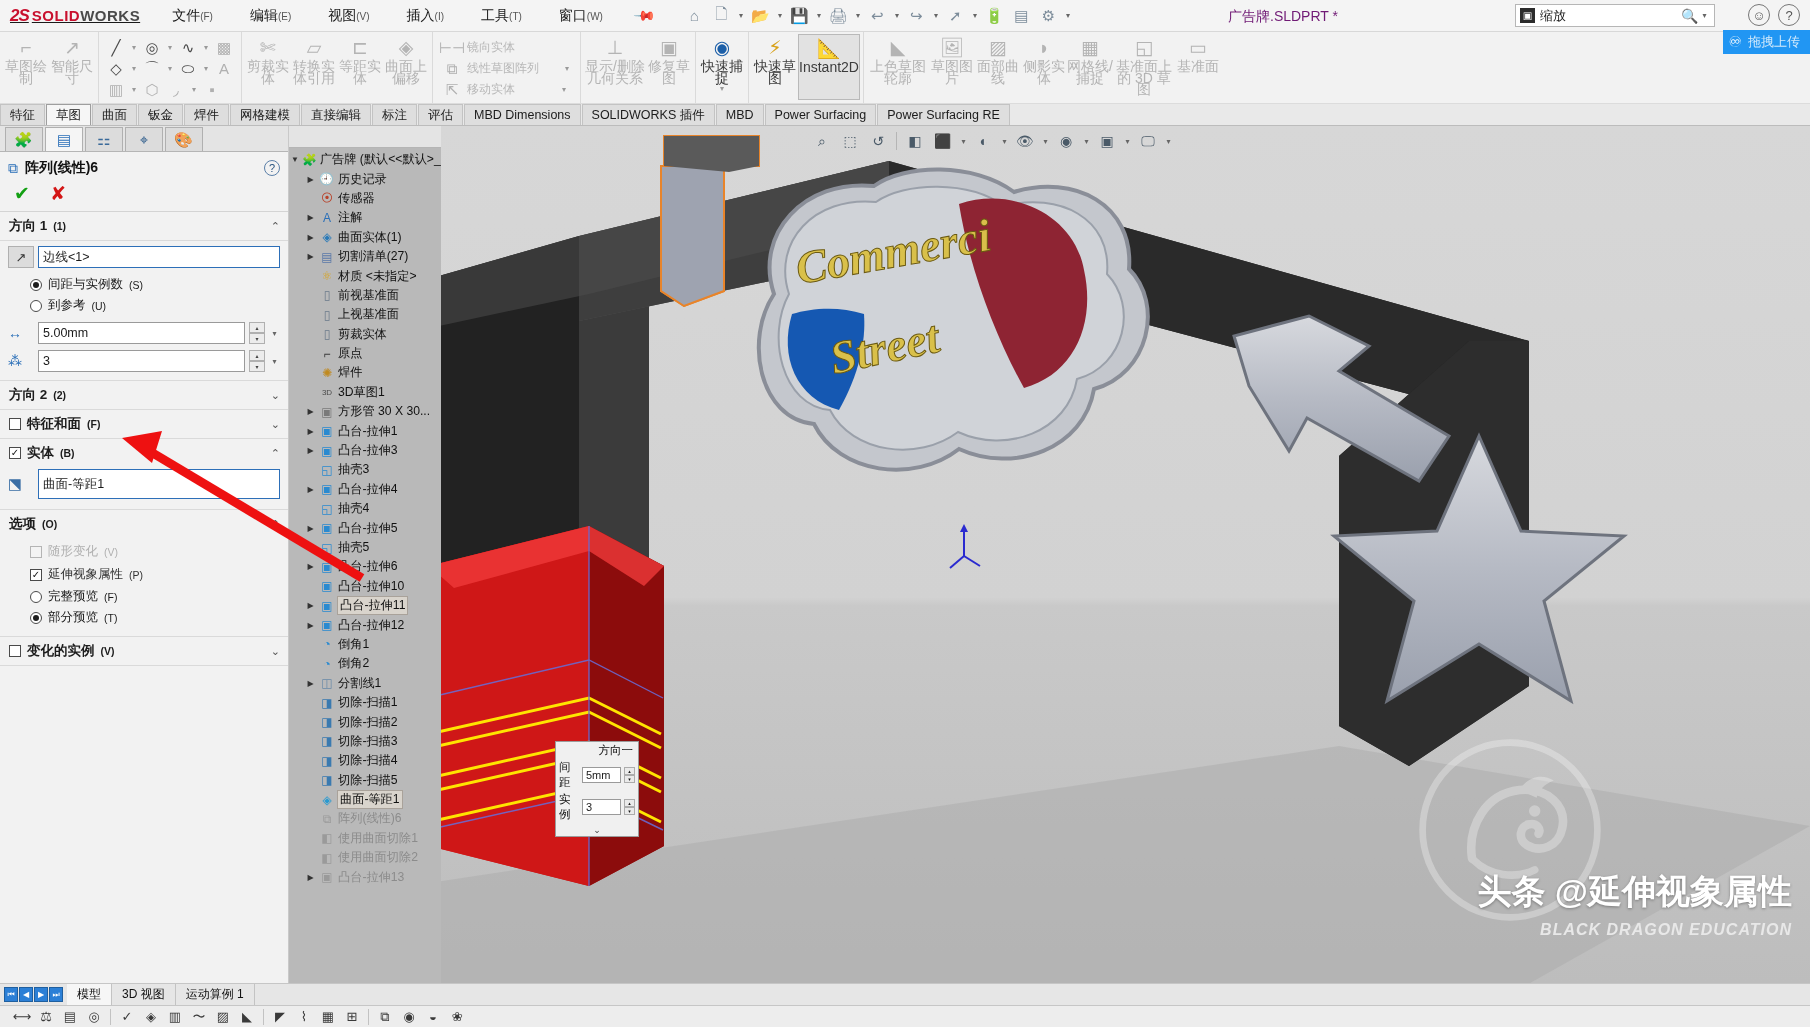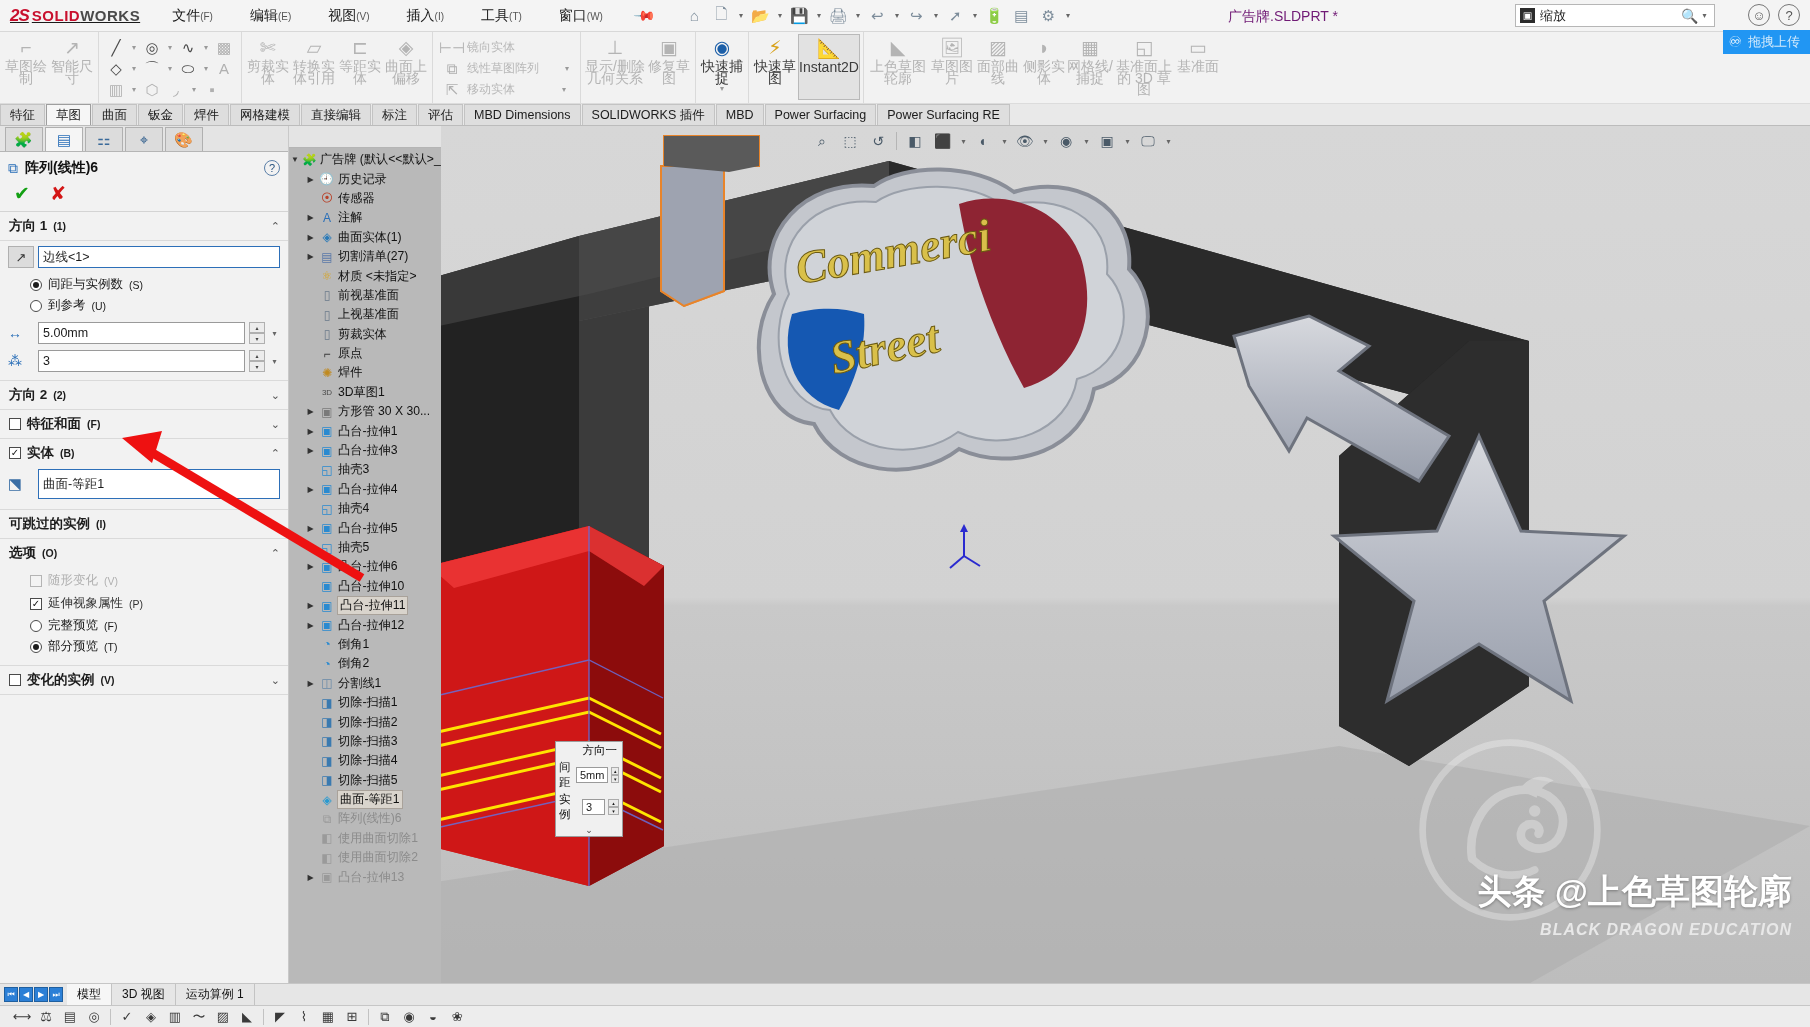--- a/index.html
+++ b/index.html
@@ -159,21 +159,21 @@
   }
   .vtoolbar {
     position:absolute; left:520px; top:4px; display:flex; align-items:center; gap:2px; z-index:14;
   }
   .vtb { width:26px; height:22px; display:flex; align-items:center; justify-content:center;
          font-size:14px; color:#4a5a68; }
   .vsep { width:1px; height:18px; background:#b5b5b5; margin:0 3px; }
 
   
   .fdlg {
-    position:absolute; left:266px; top:615px; width:68px; background:#f0f0f0;
+    position:absolute; left:266px; top:615px; width:84px; background:#f0f0f0;
     border:1px solid #9c9c9c; z-index:22; font-size:11.5px;
   }
   .fdlg-hd { height:17px; display:flex; align-items:center; justify-content:flex-end;
              padding-right:5px; font-size:11.5px; color:#111; }
   .fdlg-row { display:flex; align-items:center; gap:3px; padding:1px 3px; }
   .fdlg-lb { width:20px; font-size:11.5px; color:#111; }
   .fdlg-in { flex:1; height:16px; background:#fff; border:1px solid #9a9a9a;
              display:flex; align-items:center; padding:0 3px; font-size:11px; }
   .fdlg-sp { width:11px; height:16px; display:flex; flex-direction:column; }
   .fdlg-sp div { flex:1; border:1px solid #acacac; background:#eaeaea; font-size:5px;
@@ -538,27 +538,20 @@
         </span>
         <span class="chev">⌃</span>
       </div>
       <div class="pm-body">
         <div class="pm-fieldrow" style="margin-bottom:2px">
           <span style="width:26px;font-size:15px;color:#3a6ea5">⬔</span>
           <div class="pm-input blue" style="height:30px">曲面-等距1</div>
         </div>
       </div>
 
-      <div class="pm-section">
-        <span class="st">
-            <span>可跳过的实例</span>
-            <span class="sub">(I)</span>
-          </span>
-        <span class="chev">⌄</span>
-      </div>
 
       <div class="pm-section" style="border-bottom:none;padding-bottom:2px">
         <span class="st">
             <span>选项</span>
             <span class="sub">(O)</span>
           </span>
         <span class="chev">⌃</span>
       </div>
       <div class="pm-body">
         <div class="pm-check dis">
@@ -727,21 +720,21 @@
       </svg>
 
       <svg class="wm-dragon" viewBox="0 0 200 200">
         <circle cx="100" cy="100" r="92" fill="none" stroke="#ffffff" stroke-width="7"></circle>
         <path d="M60 130 C55 95 75 62 110 58 C140 55 160 75 155 98 C151 118 132 124 118 116
                  C108 110 110 96 120 94 C128 92 133 99 130 104" fill="none" stroke="#fff" stroke-width="9" stroke-linecap="round"></path>
         <path d="M110 58 C118 44 134 40 146 48 C136 52 130 58 128 66" fill="#fff"></path>
         <circle cx="126" cy="80" r="6" fill="#fff"></circle>
         <path d="M62 132 C78 148 106 152 126 142" fill="none" stroke="#fff" stroke-width="8" stroke-linecap="round"></path>
       </svg>
-      <div class="wm-text">头条 @上色草图轮廓</div>
+      <div class="wm-text">头条 @延伸视象属性</div>
       <div class="wm-sub">BLACK DRAGON EDUCATION</div>
 
       <div class="fdlg">
         <div class="fdlg-hd">方向一</div>
         <div class="fdlg-row">
           <span class="fdlg-lb">间距</span>
           <span class="fdlg-in">5mm</span>
           <span class="fdlg-sp">
               <div>▴</div>
               <div>▾</div>

